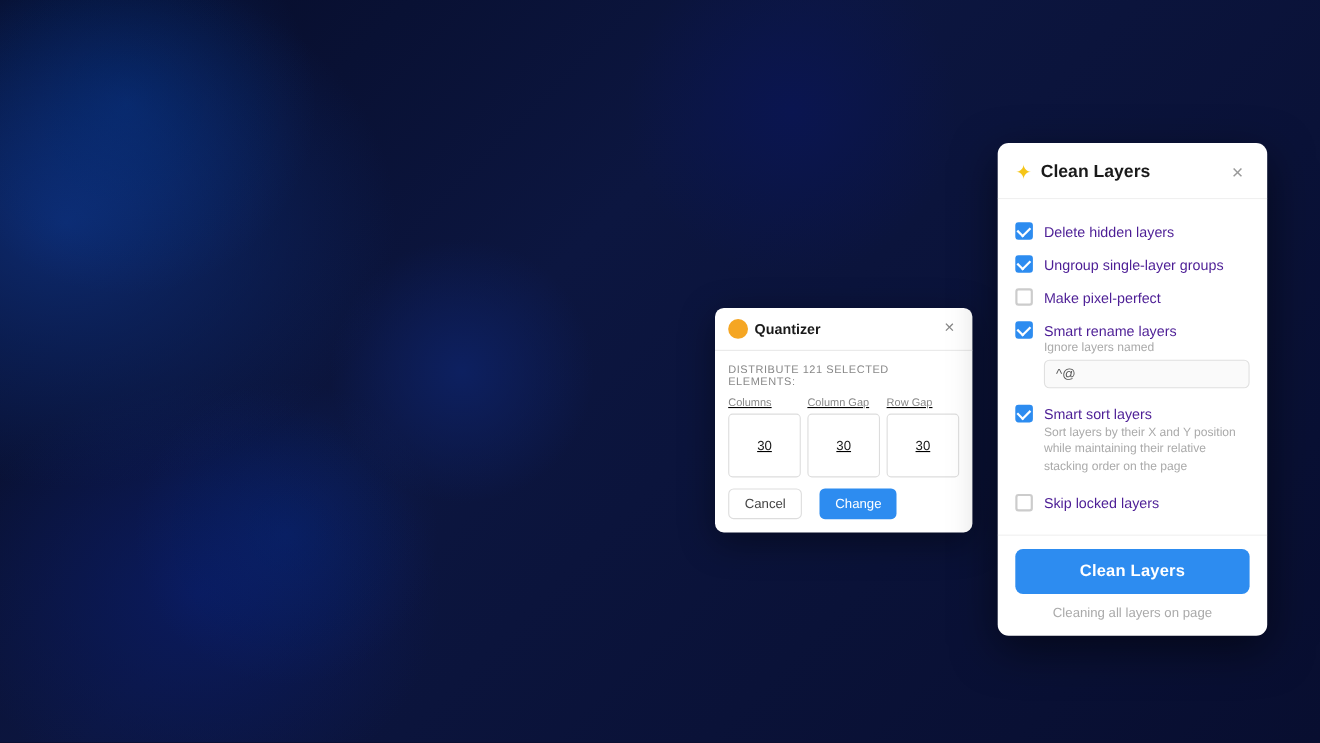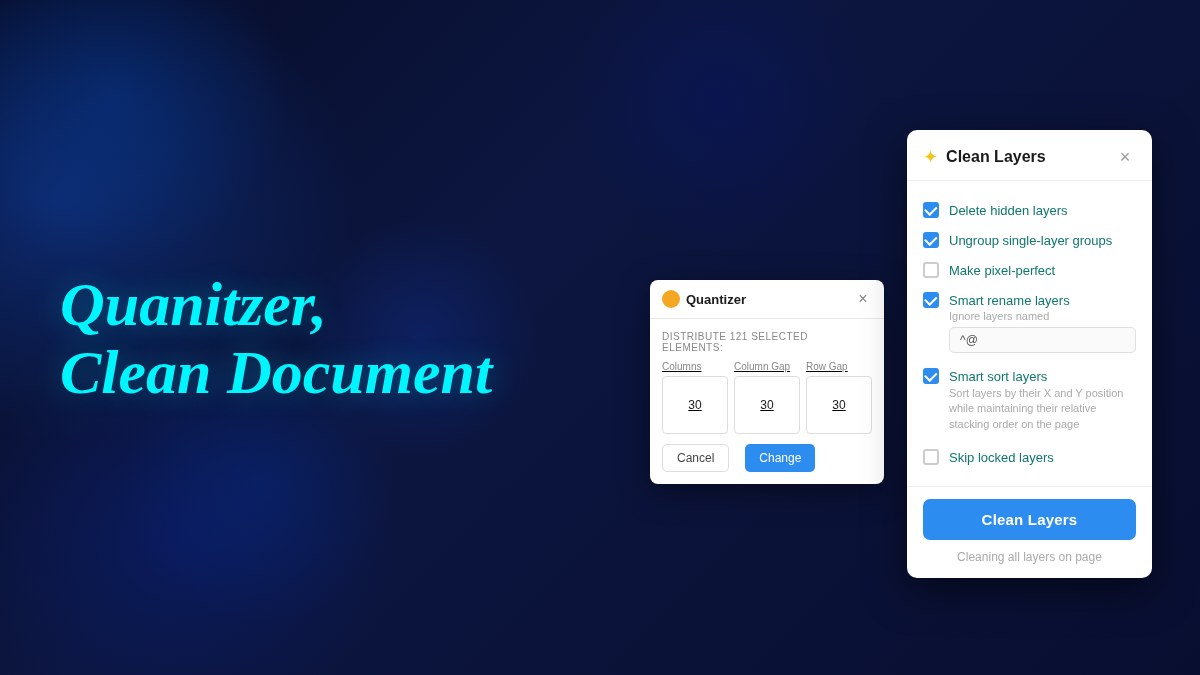--- a/index.html
+++ b/index.html
@@ -287,21 +287,21 @@
       width: 9px;
       height: 6px;
       border-left: 2px solid #fff;
       border-bottom: 2px solid #fff;
       transform: rotate(-45deg) translateY(-1px);
       display: block;
     }
 
     .option-label {
       font-size: 13px;
-      color: #0f766e;
+      color: #4c1d95;
       font-weight: 400;
     }
 
     .sub-section {
       padding-left: 26px;
       padding-bottom: 8px;
     }
 
     .sub-label {
       font-size: 11px;
@@ -361,26 +361,20 @@
   </style>
 </head>
 <body>
 
 <div class="bg"></div>
 <div class="bg-blob1"></div>
 <div class="bg-blob2"></div>
 
 <div class="content">
 
-  <div class="hero-text">
-    <h1>
-      <span>Quanitzer,</span><br>
-      <span>Clean Document</span>
-    </h1>
-  </div>
 
   <div class="quantizer-dialog">
     <div class="quantizer-header">
       <div class="quantizer-title-row">
         <div class="quantizer-icon"></div>
         <span class="quantizer-title">Quantizer</span>
       </div>
       <div class="quantizer-close">×</div>
     </div>
     <div class="quantizer-body">

